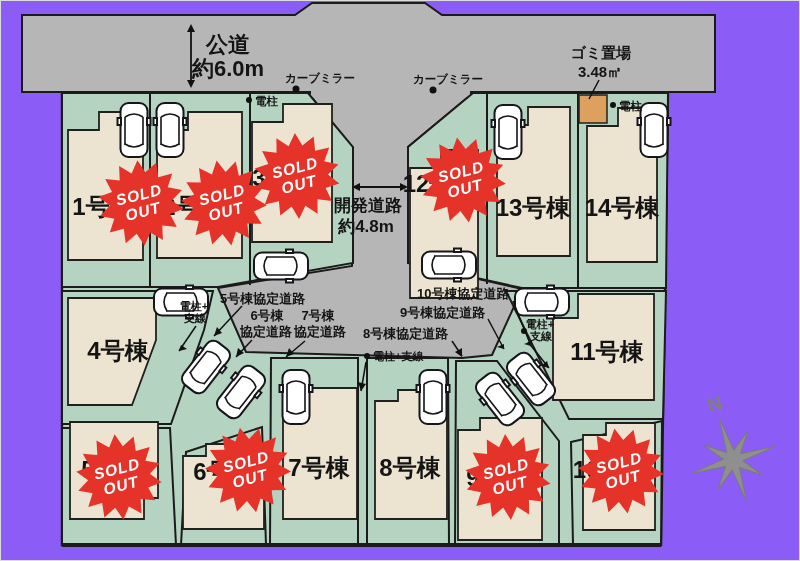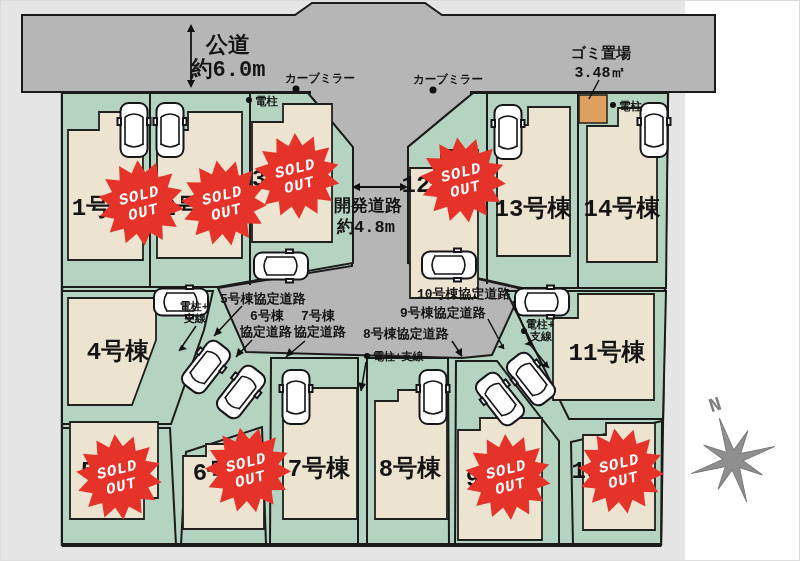--- a/index.html
+++ b/index.html
@@ -1,17 +1,17 @@
 <!DOCTYPE html>
 <html style="--c-road: #b6b6b6; --c-lot: #b5d3c1; --c-building: #ece4d0; --c-sold: #e6332a; --c-trash: #dda05f; --c-outline: #1b1b1b; --c-compass: #8f8f8f;"><head>
 <meta charset="utf-8">
 <style>
   html,body{margin:0;padding:0;background:#fff;}
-  .stage{position:relative;width:685px;height:561px;background:#e5e5e5;
-         font-family:Liberation Mono, monospace;}
+  .stage{position:relative;width:800px;height:561px;background:#8b5cf6;
+         font-family:Liberation Sans, sans-serif;}
   svg{display:block;}
   .frame{fill:none;stroke:#dcdcdc;stroke-width:1;}
   .road{fill:var(--c-road,#b6b6b6);stroke:var(--c-outline,#1b1b1b);stroke-width:2;}
   .road-patch{fill:var(--c-road,#b6b6b6);stroke:none;}
   .green{fill:var(--c-lot,#b5d3c1);stroke:var(--c-outline,#1b1b1b);stroke-width:2.4;}
   .parcel{fill:var(--c-lot,#b5d3c1);stroke:var(--c-outline,#1b1b1b);stroke-width:2;}
   .bound{stroke:var(--c-outline,#1b1b1b);stroke-width:2;fill:none;}
   .bottom-line{stroke:var(--c-outline,#1b1b1b);stroke-width:4;fill:none;}
   .bld{fill:var(--c-building,#ece4d0);stroke:#20201e;stroke-width:1.8;}
   .trash{fill:var(--c-trash,#dda05f);stroke:#20201e;stroke-width:1.5;}

